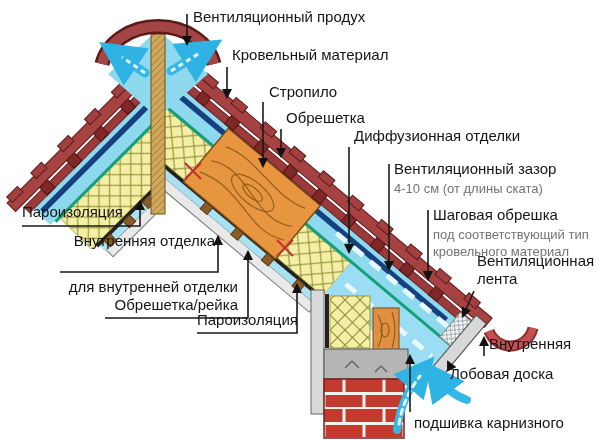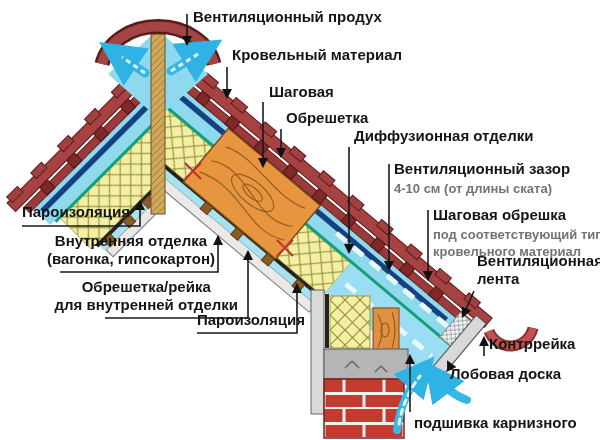--- a/index.html
+++ b/index.html
@@ -1,21 +1,21 @@
 <!DOCTYPE html>
 <html><head>
 <meta charset="utf-8">
 <style>
   html,body{margin:0;padding:0;}
   body{width:600px;height:440px;position:relative;background:#fff;overflow:hidden;
        font-family:"Liberation Sans","DejaVu Sans",sans-serif;}
   #diagram{position:absolute;left:0;top:0;}
-  .lbl{position:absolute;font-weight:bold;font-size:15px;line-height:18px;color:#151515;white-space:nowrap;}
+  .lbl{position:absolute;font-weight:normal;font-size:15px;line-height:18px;color:#151515;white-space:nowrap;}
   .sub{font-size:13px;line-height:17px;color:#737373;}
-  .r{text-align:center;}
+  .r{text-align:right;}
 </style>
 </head>
 <body>
 
 <svg id="diagram" width="600" height="440" viewBox="0 0 600 440">
   <defs>
     <pattern id="insul" patternUnits="userSpaceOnUse" width="15" height="15">
       <rect width="15" height="15" fill="#F4EFA5"></rect>
       <path d="M0,15 L15,0 M0,0 L15,15" stroke="#8f8f3a" stroke-width="1.1" fill="none"></path>
     </pattern>
@@ -193,39 +193,38 @@
     <path d="M410,412 V356" marker-end="url(#ah)"></path>
     <path d="M22,226 H140 V202" marker-end="url(#ah)"></path>
     <path d="M60,272 H218 V237" marker-end="url(#ah)"></path>
     <path d="M105,318 H248 V252" marker-end="url(#ah)"></path>
     <path d="M197,333 H297 V285" marker-end="url(#ah)"></path>
   </g>
 </svg>
 
 <div class="lbl" style="left:193px;top:8px">Вентиляционный продух</div>
 <div class="lbl" style="left:232px;top:46px">Кровельный материал</div>
-<div class="lbl" style="left:269px;top:83px">Шаговая</div>
+<div class="lbl" style="left:269px;top:83px">Стропило</div>
 <div class="lbl" style="left:286px;top:109px">Обрешетка</div>
 <div class="lbl" style="left:354px;top:127px">Диффузионная отделки</div>
 <div class="lbl" style="left:394px;top:160px">Вентиляционный зазор</div>
 <div class="lbl sub" style="left:394px;top:180px">4-10 см (от длины ската)</div>
 <div class="lbl" style="left:433px;top:206px">Шаговая обрешка</div>
 <div class="lbl sub" style="left:433px;top:226px">под соответствующий тип</div>
 <div class="lbl sub" style="left:433px;top:243px">кровельного материал</div>
 <div class="lbl" style="left:477px;top:252px">
   <div>Вентиляционная</div>
   <div>лента</div>
 </div>
-<div class="lbl" style="left:489px;top:335px">Контррейка</div>
+<div class="lbl" style="left:489px;top:335px">Внутренняя</div>
 <div class="lbl" style="left:450px;top:365px">Лобовая доска</div>
 <div class="lbl" style="left:414px;top:414px">
   <div>подшивка карнизного</div>
 </div>
 <div class="lbl" style="left:22px;top:203px">Пароизоляция</div>
 <div class="lbl r" style="right:385px;top:232px">
   <div>Внутренняя отделка</div>
-  <div>(вагонка, гипсокартон)</div>
 </div>
 <div class="lbl r" style="right:362px;top:278px">
+  <div>для внутренней отделки</div>
   <div>Обрешетка/рейка</div>
-  <div>для внутренней отделки</div>
 </div>
 <div class="lbl" style="left:197px;top:311px">Пароизоляция</div>
 
 </body></html>

